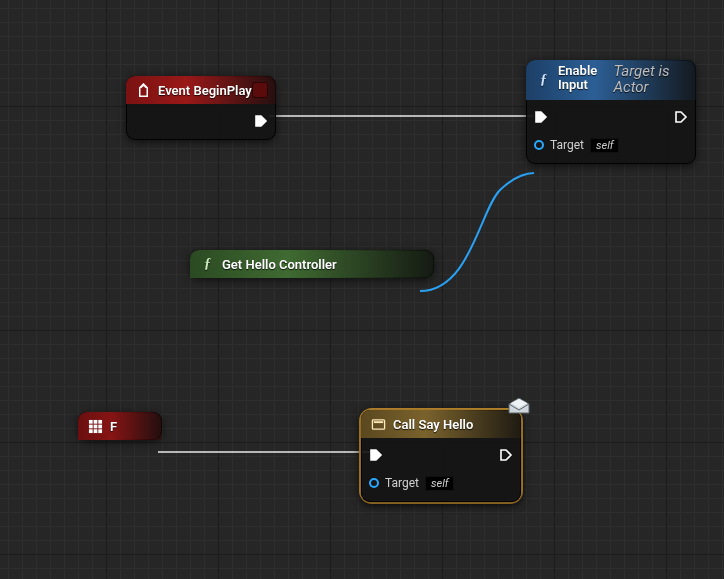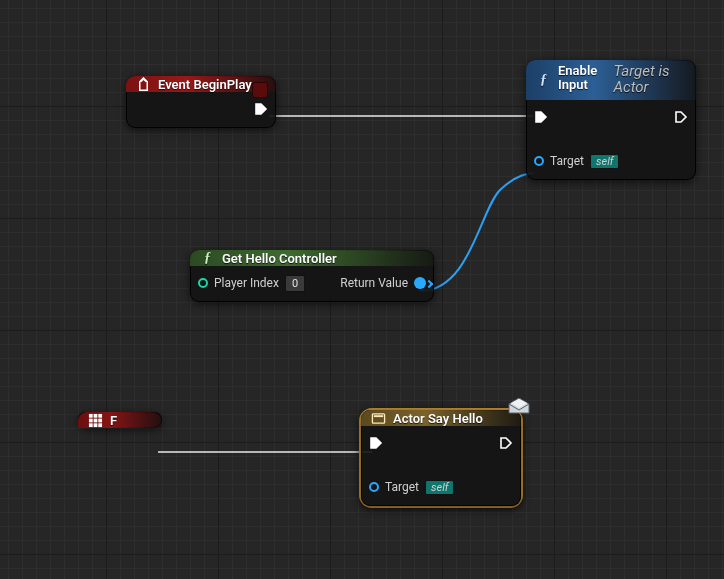--- a/index.html
+++ b/index.html
@@ -26,32 +26,32 @@
 
   .node {
     position: absolute;
     border-radius: 9px;
     background: rgba(20,20,20,0.92);
     box-shadow: 0 2px 8px rgba(0,0,0,0.6), inset 0 0 0 1px rgba(0,0,0,0.9);
     color: #e8e8e8;
   }
   .node .hdr {
     display: flex; align-items: center;
-    height: 16px;
+    height: 28px;
     padding: 0 10px;
     border-radius: 9px 9px 0 0;
     font-weight: 600;
     font-size: 13px;
     gap: 7px;
     text-shadow: 0 1px 1px rgba(0,0,0,0.8);
   }
   .node .hdr .icon { width: 15px; height: 15px; flex: 0 0 15px; display: flex; align-items: center; justify-content: center; }
   .node .hdr .title-line { display: flex; line-height: 1.05; }
   .node .hdr .subtitle { font-size: 15px; font-style: italic; font-weight: 400; color: #bdbdbd; }
-  .body { padding: 6px 8px 8px 8px; display: flex; flex-direction: column; gap: 22px; }
+  .body { padding: 6px 8px 8px 8px; display: flex; flex-direction: column; gap: 6px; }
   .row { display: flex; align-items: center; justify-content: space-between; min-height: 22px; gap: 8px; }
   .left, .right { display: flex; align-items: center; gap: 6px; }
   .right { margin-left: auto; }
   .pinlabel { font-size: 12px; color: #d0d0d0; white-space: nowrap; }
 
   
   .hdr.red    { background: linear-gradient(90deg, #7a1212 0%, #9a1818 40%, rgba(60,8,8,0.4) 100%); color: #fff; }
   .hdr.redF   { background: linear-gradient(90deg, #6a0f0f 0%, #861414 40%, rgba(50,6,6,0.4) 100%); color: #fff; }
   .hdr.blue   { background: linear-gradient(90deg, #1c3f66 0%, #2c5f96 40%, rgba(18,32,48,0.35) 100%); color: #fff; }
   .hdr.green  { background: linear-gradient(90deg, #2b4a22 0%, #3f6a31 40%, rgba(22,36,16,0.35) 100%); color: #fff; }
@@ -95,21 +95,21 @@
     background: #3a3a3a;
     border: 1px solid #111;
     border-radius: 2px;
     padding: 1px 6px;
     font-size: 11px;
     color: #e0e0e0;
     min-width: 18px;
     text-align: center;
   }
   .selfbox {
-    background: #0f766e;
+    background: #000000;
     border: 1px solid #111;
     border-radius: 2px;
     padding: 0 5px;
     font-size: 11px;
     color: #cfcfcf;
     font-style: italic;
   }
 
   
   .ev-icon svg { width: 15px; height: 15px; }
@@ -209,33 +209,20 @@
         <span class="selfbox">self</span>
       </span>
     </div>
   </div>
 </div>
 
 <div class="node" style="left:190px; top:250px; width:244px;">
   <div class="hdr green">
     <span class="icon fn-icon green">ƒ</span>
     <span>Get Hello Controller</span>
-  </div>
-  <div class="body">
-    <div class="row">
-      <span class="left">
-        <span class="pin hollow c-int in"></span>
-        <span class="pinlabel">Player Index</span>
-        <span class="valbox">0</span>
-      </span>
-      <span class="right">
-        <span class="pinlabel">Return Value</span>
-        <span class="pin solid c-actor out"></span>
-      </span>
-    </div>
   </div>
 </div>
 
 <div class="node" style="left:78px; top:412px; width:84px;">
   <div class="hdr redF">
     <span class="icon keygrid">
       <svg viewBox="0 0 16 16">
         <rect x="1" y="1" width="4" height="4" fill="#fff"></rect>
           <rect x="6" y="1" width="4" height="4" fill="#fff"></rect>
           <rect x="11" y="1" width="4" height="4" fill="#fff"></rect>
@@ -253,21 +240,21 @@
 
 <div class="gold-ring" style="position:absolute; left:361px; top:410px; width:160px;">
   <div class="node" style="position:relative; width:160px;">
     <div class="hdr gold">
       <span class="icon msg-icon">
         <svg viewBox="0 0 16 16">
             <rect x="1.5" y="3" width="13" height="10" rx="1" fill="none" stroke="#ffe9b8" stroke-width="1.4"></rect>
             <rect x="3" y="4.5" width="10" height="2" fill="#ffe9b8"></rect>
           </svg>
       </span>
-      <span>Actor Say Hello</span>
+      <span>Call Say Hello</span>
     </div>
     <span class="envelope">
       <svg viewBox="0 0 24 16">
         <polygon points="2,6 12,0 22,6 22,15 2,15" fill="#cfd6dc" stroke="#5a636b" stroke-width="1"></polygon>
         <polyline points="2,6 12,12 22,6" fill="none" stroke="#5a636b" stroke-width="1"></polyline>
         <polygon points="4,5 12,1 20,5 12,10" fill="#eef2f5"></polygon>
       </svg>
     </span>
     <div class="body">
       <div class="row">

